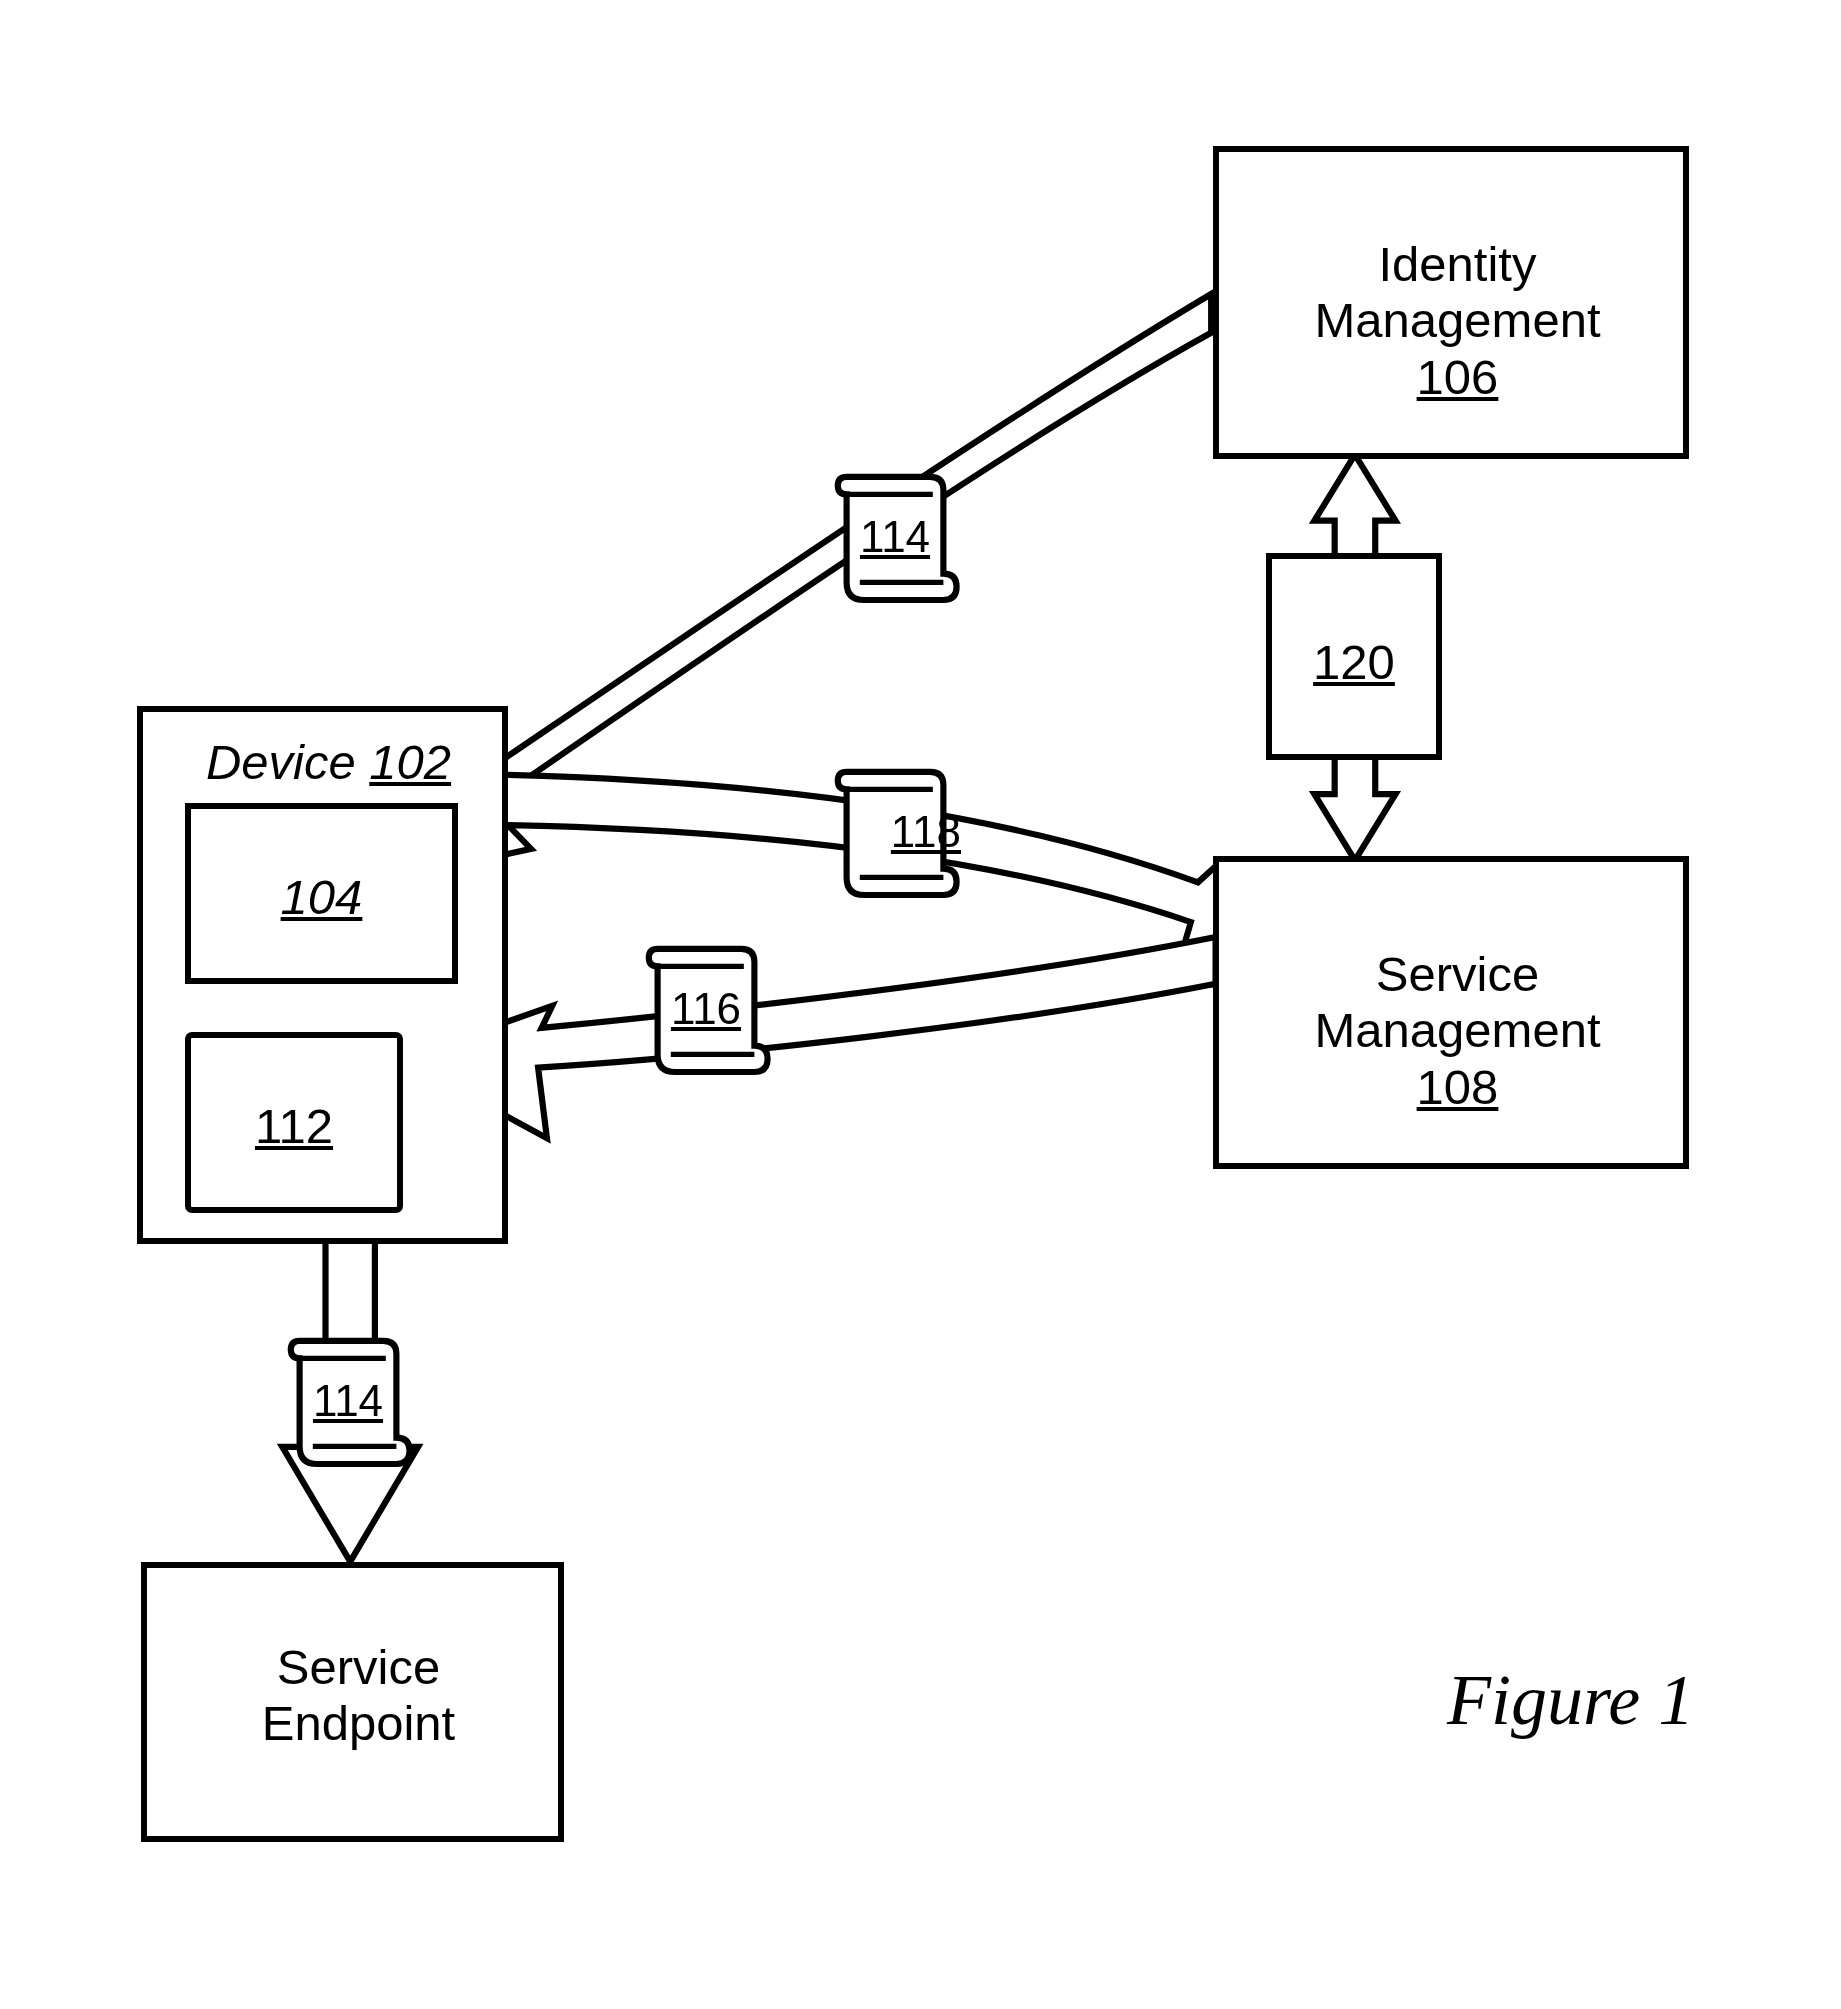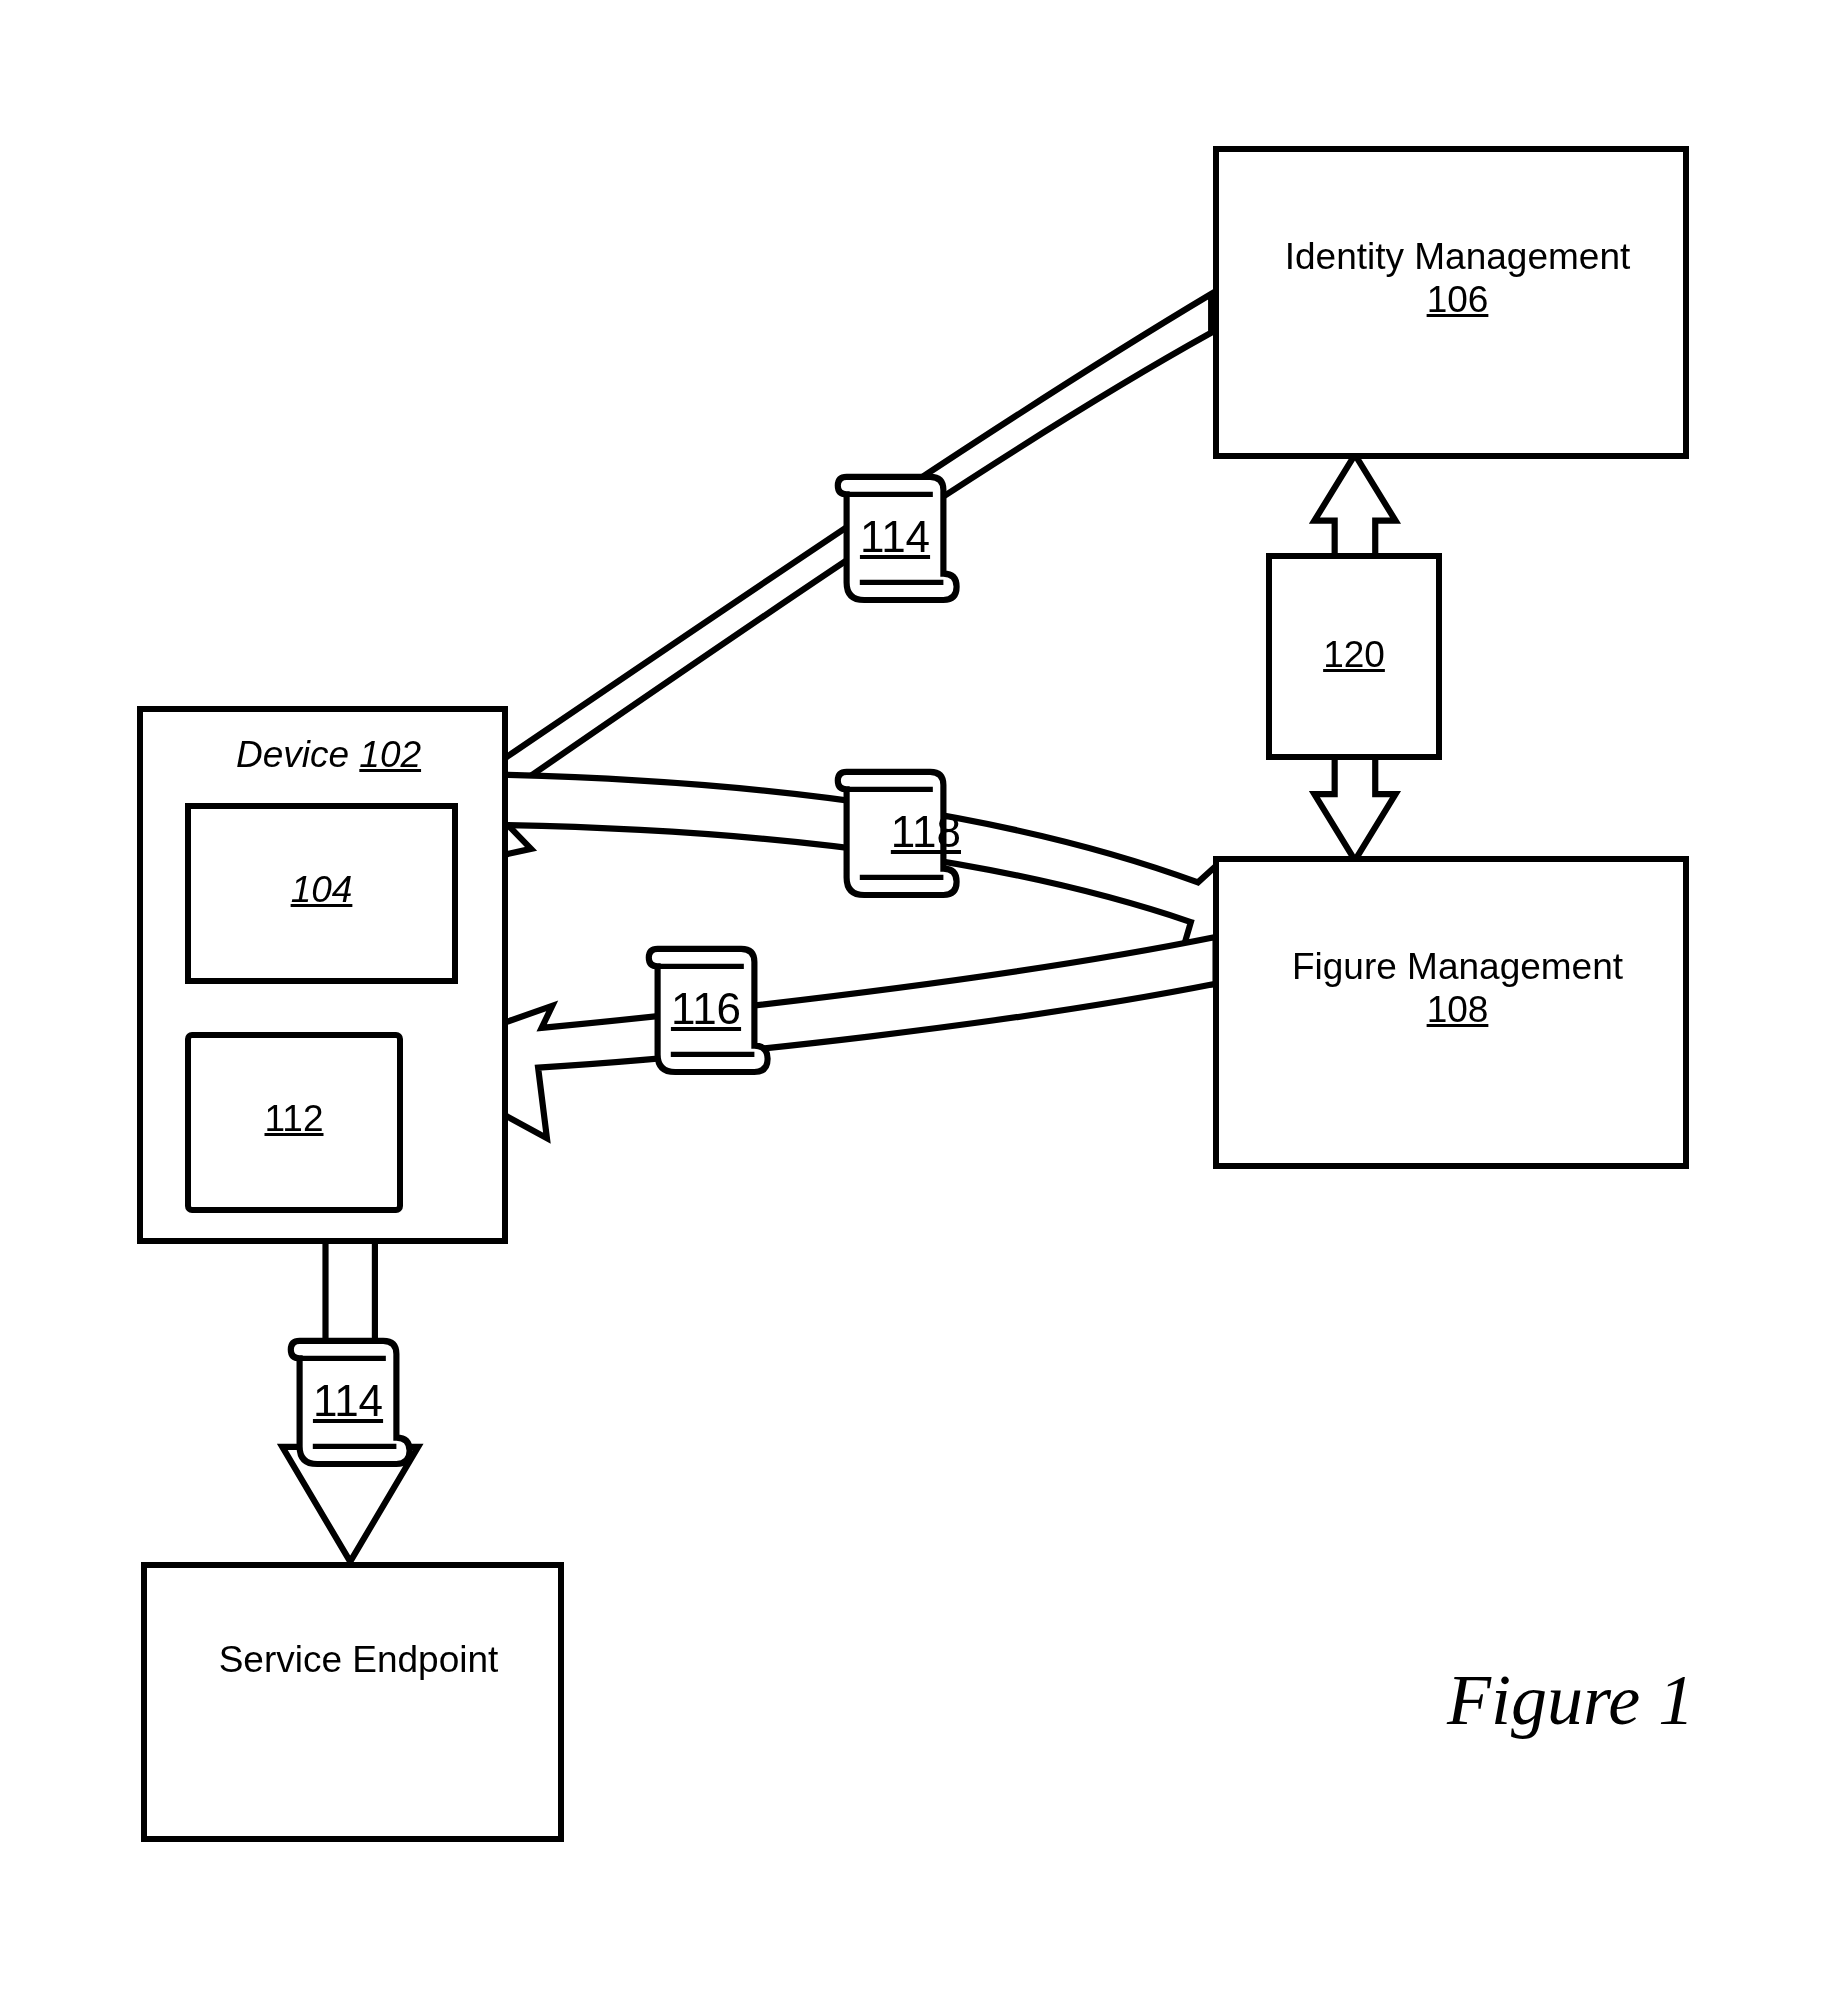--- a/index.html
+++ b/index.html
@@ -16,21 +16,21 @@
   }
   .box {
     position: absolute;
     border: 6.2px solid #000;
     background: #fff;
     box-sizing: border-box;
   }
   .label-block {
     position: absolute;
     text-align: center;
-    font-size: 37px;
+    font-size: 49px;
     line-height: 1.15;
   }
   .underline {
     text-decoration: underline;
   }
   .scroll-box {
     position: absolute;
     background: #fff;
   }
   .scroll-box .num {
@@ -117,21 +117,21 @@
 
   <div class="box" style="left:1213px; top:146px; width:476px; height:313px;">
     <div class="label-block" style="left:53px; top:84px; width:371px;">
       <div>Identity Management</div>
       <div class="underline">106</div>
     </div>
   </div>
 
   <div class="box" style="left:1213px; top:856px; width:476px; height:313px;">
     <div class="label-block" style="left:53px; top:84px; width:371px;">
-      <div>Figure Management</div>
+      <div>Service Management</div>
       <div class="underline">108</div>
     </div>
   </div>
 
   <div class="box" style="left:1266px; top:553px; width:176px; height:207px;">
     <div class="label-block underline" style="left:0; right:0; top:75px;">120</div>
   </div>
 
   <div class="box" style="left:137px; top:706px; width:371px; height:538px;">
     <div class="label-block" style="left:40px; top:22px; width:291px;font-style:italic;">

